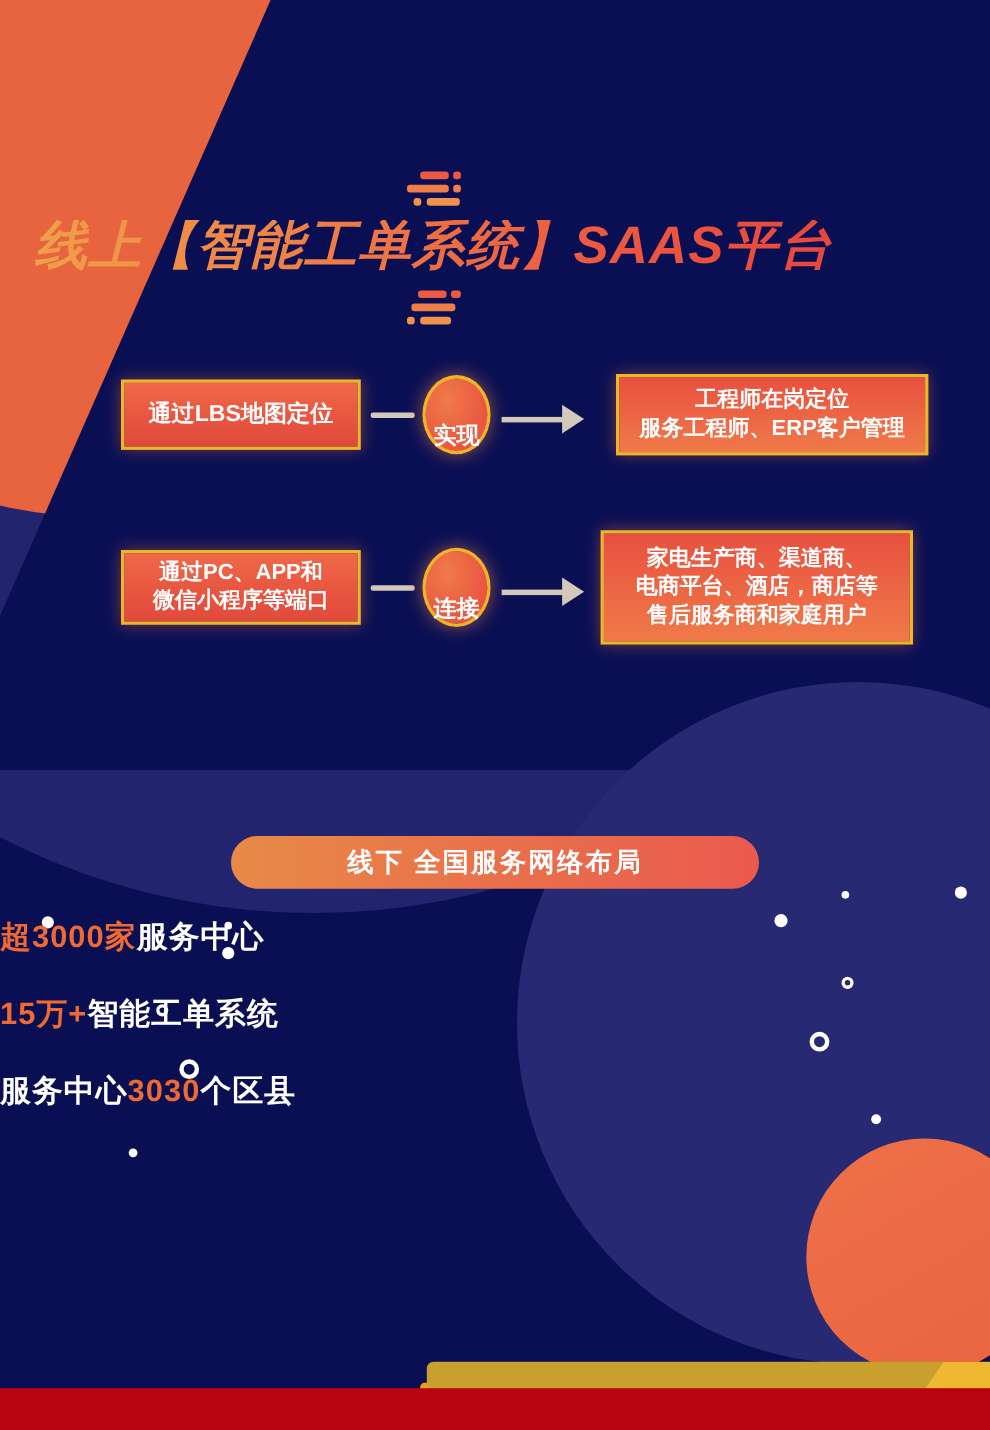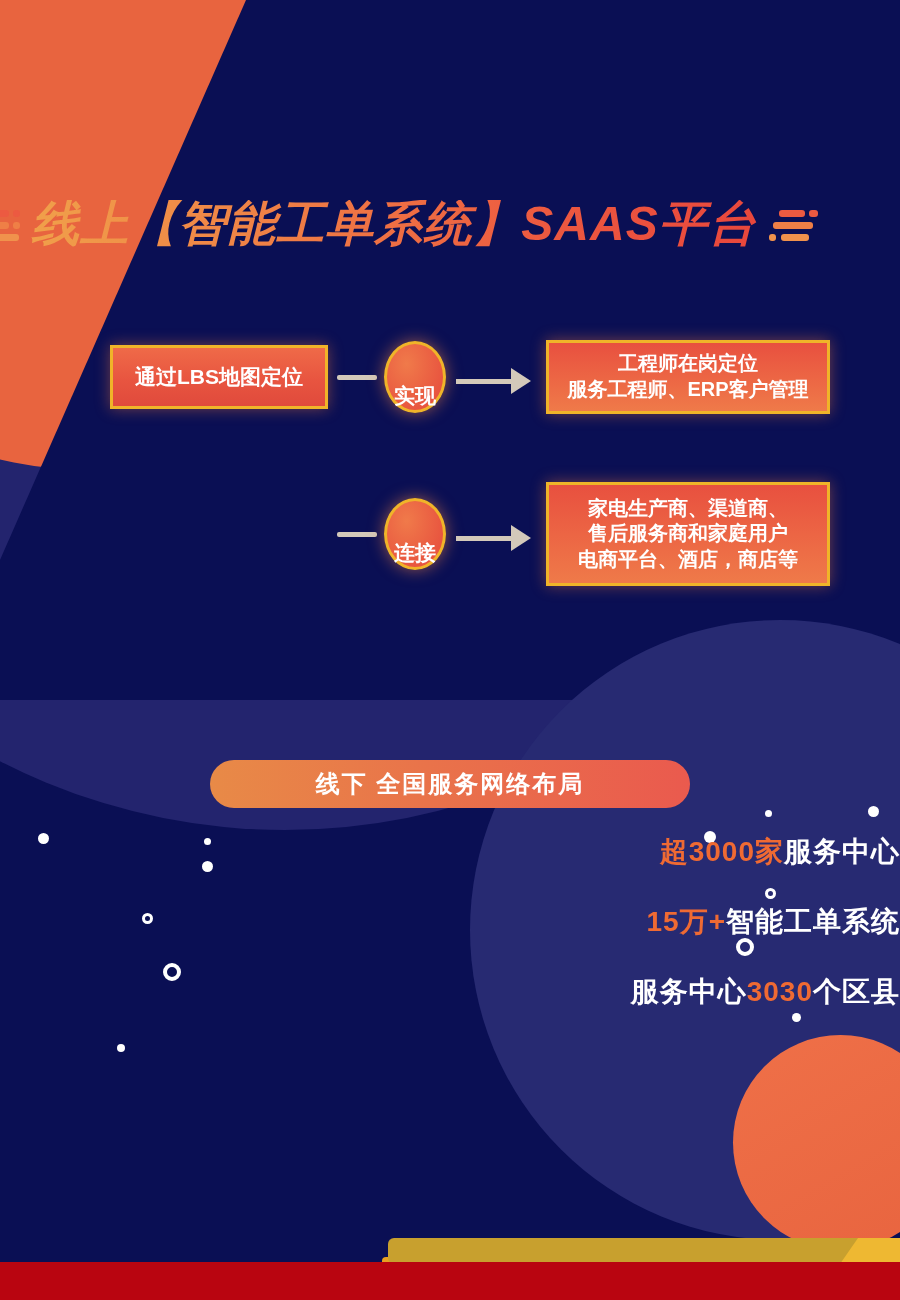--- a/index.html
+++ b/index.html
@@ -47,21 +47,21 @@
     clip-path:polygon(18px 0,60px 0,60px 26px,0 26px);}
 
   
   .dot{position:absolute;border-radius:50%;background:#fff;}
   .dot.ring{background:transparent;border:4px solid #fff;}
   .dot.ring-sm{background:transparent;border:3px solid #fff;}
 
   
   .title-row{
     position:absolute;left:0;top:188px;width:788px;height:72px;
-    display:flex;align-items:center;justify-content:center;gap:10px;
+    display:flex;align-items:center;justify-content:center;gap:10px;flex-direction:column;
   }
   .title-text{
     font-size:48px;font-weight:700;font-style:italic;letter-spacing:1px;
     background:linear-gradient(95deg,#f0a04a 0%,#ef7b45 38%,#ec5840 72%,#e8473c 100%);
     -webkit-background-clip:text;background-clip:text;color:transparent;
     white-space:nowrap;line-height:1;
   }
   .speed{position:relative;width:52px;height:40px;flex:none;}
   .speed i{position:absolute;display:block;height:7px;border-radius:3px;}
   
@@ -91,21 +91,21 @@
     color:#ffffff;display:flex;align-items:center;justify-content:center;
     text-align:center;font-weight:700;line-height:1.28;
     box-shadow:0 0 14px rgba(240,120,60,.45);
   }
   .fbox.left{left:110px;}
   .fbox.right{
     left:546px;
     background:linear-gradient(180deg,#e8503f 0%,#ec6544 50%,#ef7a49 100%);
   }
   .row1 .fbox.left{width:218px;height:64px;font-size:21px;}
-  .row1 .fbox.right{width:284px;height:74px;font-size:20px;padding:4px 6px;}
+  .row1 .fbox.right{width:284px;height:74px;font-size:20px;padding:4px 6px;margin-left:14px;}
   .row2 .fbox.left{width:218px;height:68px;font-size:20px;padding:2px 4px;}
   .row2 .fbox.right{width:284px;height:104px;font-size:20px;padding:19px 6px;}
 
   .fbox span{display:block;}
 
   .ellipse{
     position:absolute;width:62px;height:72px;border-radius:50%;
     border:3px solid #f0b429;
     background:radial-gradient(ellipse at 35% 30%,#f07a4a 0%,#e8543f 75%);
     color:#fff;font-size:21px;font-weight:700;
@@ -133,21 +133,21 @@
   .pill{
     position:absolute;left:210px;top:760px;width:480px;height:48px;border-radius:26px;
     background:linear-gradient(90deg,#e88a47 0%,#e9734a 45%,#ea5a4e 100%);
     display:flex;align-items:center;justify-content:center;
     color:#fff;font-size:24px;font-weight:700;letter-spacing:2px;
   }
 
   
   .stats{position:absolute;left:0;top:838px;width:900px;}
   .stat{
-    width:100%;text-align:right;color:#fff;font-weight:700;
+    width:100%;text-align:left;color:#fff;font-weight:700;
     font-size:28px;line-height:1;margin-bottom:42px;letter-spacing:1px;
   }
   .stat .hl{color:#ef6a33;}
 </style>
 </head>
 <body>
 
 <div class="poster">
 
   <div class="bg-base"></div>
@@ -207,33 +207,39 @@
     </div>
     <div class="fbox right">
       <div>
         <span>工程师在岗定位</span>
         <span>服务工程师、ERP客户管理</span>
       </div>
     </div>
   </div>
 
   <div class="flow row2">
+    <div class="fbox left">
+      <div>
+        <span>通过PC、APP和</span>
+        <span>微信小程序等端口</span>
+      </div>
+    </div>
     <div class="dash"></div>
     <div class="ellipse">
       <span>连接</span>
     </div>
     <div class="arrow">
       <span class="stem"></span>
         <span class="head"></span>
     </div>
     <div class="fbox right">
       <div>
         <span>家电生产商、渠道商、</span>
+        <span>电商平台、酒店，商店等</span>
         <span>售后服务商和家庭用户</span>
-        <span>电商平台、酒店，商店等</span>
       </div>
     </div>
   </div>
 
   <div class="pill">
     <span>线下 全国服务网络布局</span>
   </div>
 
   <div class="stats">
     <div class="stat">

